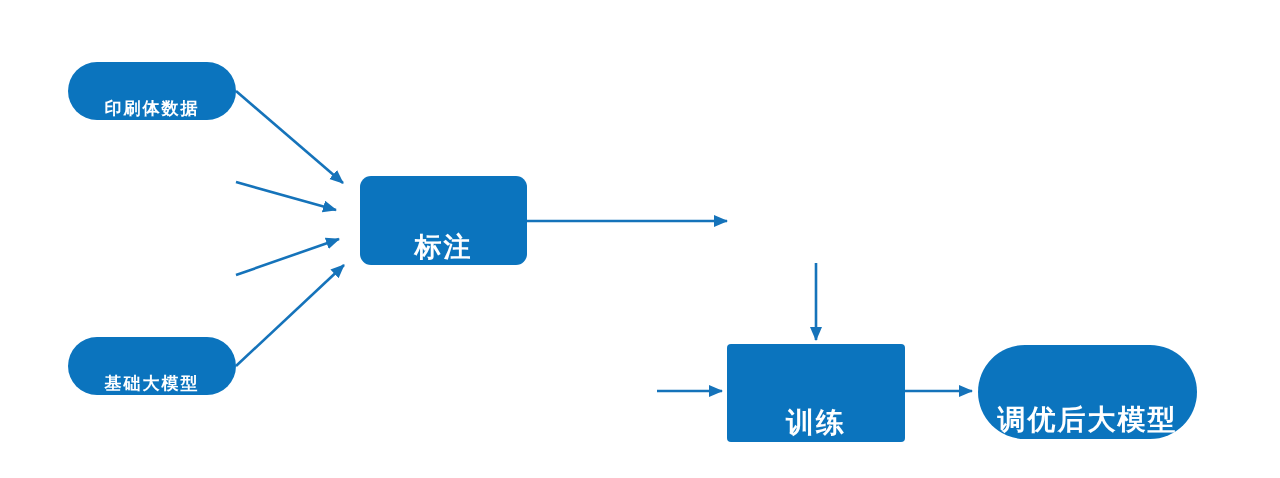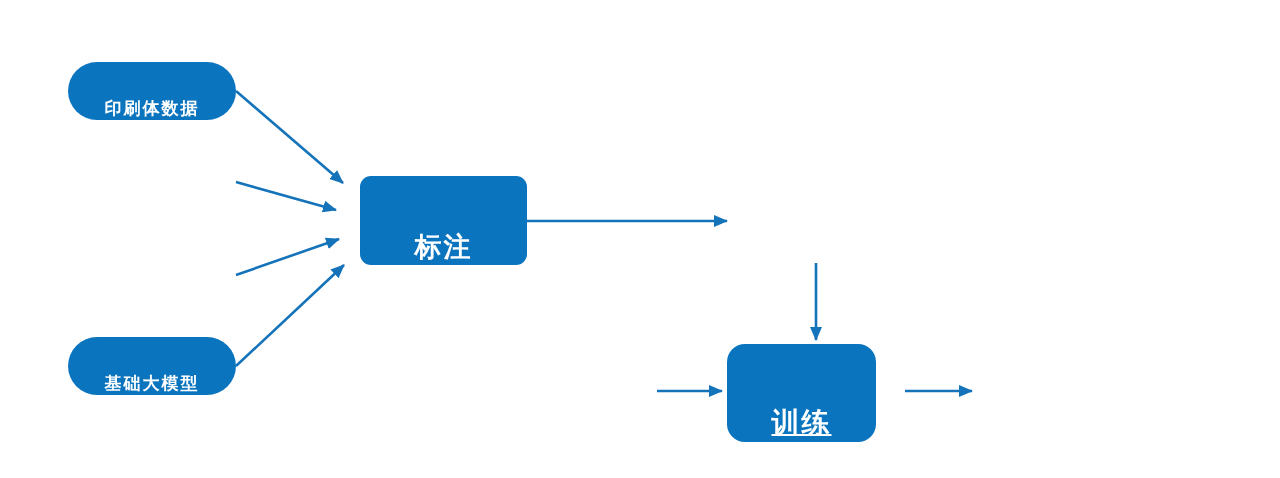--- a/index.html
+++ b/index.html
@@ -48,21 +48,21 @@
   .node.pill-sm { width: 168px; height: 58px; border-radius: 29px; font-size: 17px; }
   .n-printed     { left: 68px;  top: 62px;  }
   .n-handwritten { left: 68px;  top: 153px; }
   .n-table       { left: 68px;  top: 245px; }
   .n-structured  { left: 68px;  top: 337px; }
   
   .n-annotation  { left: 360px; top: 176px; width: 167px; height: 89px; border-radius: 11px; font-size: 27px; }
   .n-sampleset   { left: 733px; top: 178px; width: 163px; height: 85px; border-radius: 40px; font-size: 27px; }
   
   .n-basemodel   { left: 433px; top: 343px; width: 224px; height: 96px; border-radius: 48px; font-size: 28px; }
-  .n-training    { left: 727px; top: 344px; width: 149px; height: 98px; border-radius: 18px; font-size: 28px; text-decoration: underline; }
+  .n-training    { left: 727px; top: 344px; width: 178px; height: 98px; border-radius: 4px; font-size: 28px; }
   .n-tunedmodel  { left: 978px; top: 345px; width: 219px; height: 94px; border-radius: 47px; font-size: 28px; }
 </style>
 </head>
 <body>
 
 <div class="canvas">
 
   <svg class="edges-layer" viewBox="0 0 1280 478" xmlns="http://www.w3.org/2000/svg">
     <defs>
       <marker id="arrowhead" markerUnits="userSpaceOnUse" markerWidth="15" markerHeight="13" refX="13" refY="6" orient="auto">
@@ -92,14 +92,17 @@
   <div class="node n-annotation">
     <span>标注</span>
   </div>
 
 
 
   <div class="node n-training">
     <span>训练</span>
   </div>
 
+  <div class="node n-tunedmodel">
+    <span>调优后大模型</span>
+  </div>
 
 </div>
 
 </body></html>

